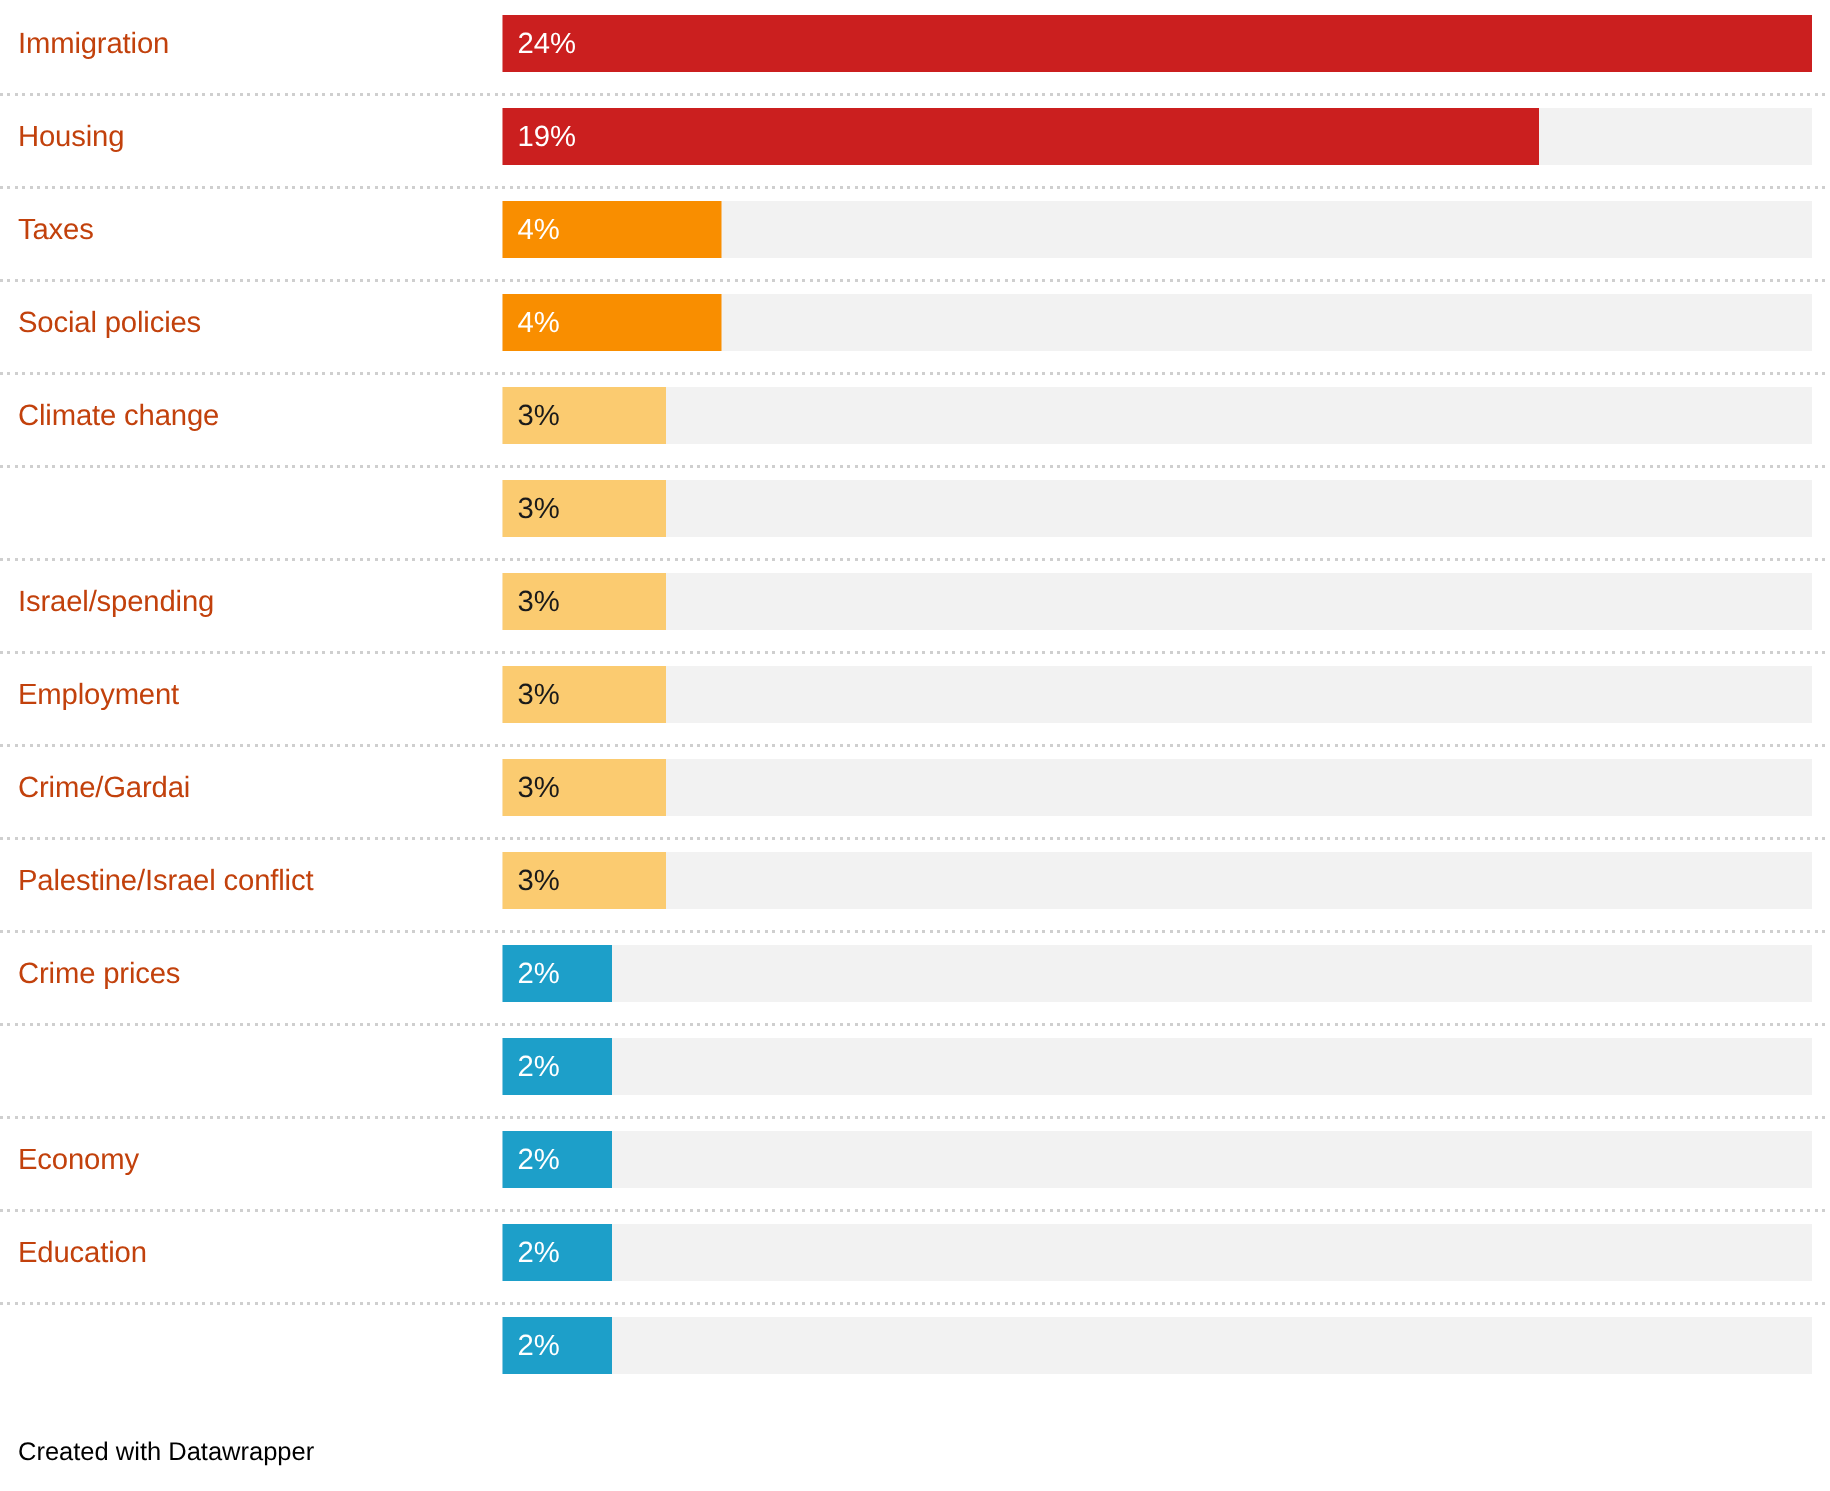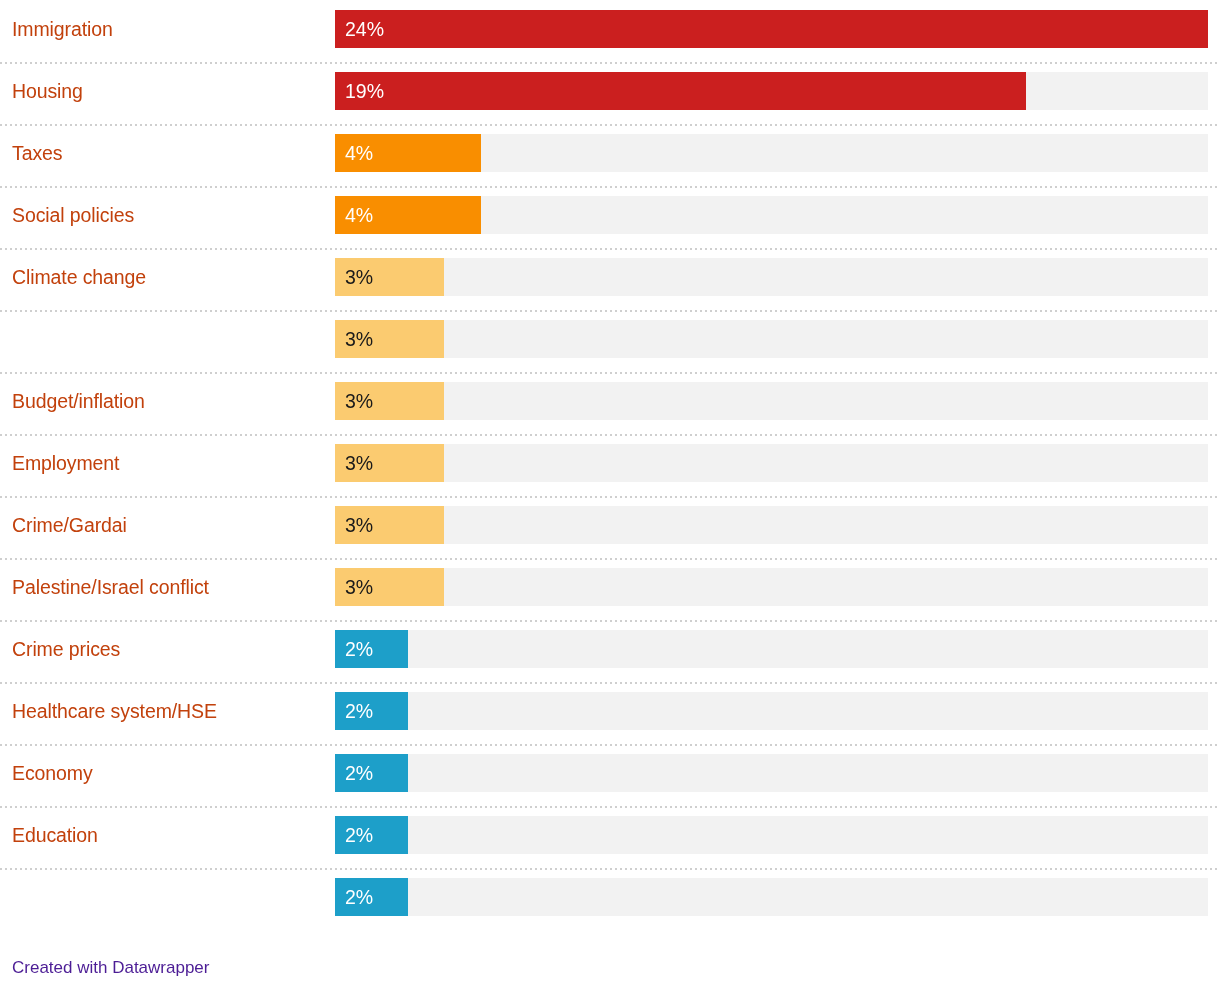--- a/index.html
+++ b/index.html
@@ -92,21 +92,21 @@
     white-space: nowrap;
   }
   .bar-value.light { color: #ffffff; }
   .bar-value.dark  { color: #1a1a1a; }
 
   .footer {
     position: absolute;
     left: 12px;
     top: 958px;
     font-size: 17px;
-    color: #4c1d95;
+    color: #000000;
     white-space: nowrap;
   }
 </style>
 </head>
 <body>
 
 <div id="chart">
   <div class="rows" id="rows">
       <div class="row">
         <div class="row-label">Immigration</div>
@@ -149,21 +149,21 @@
       </div>
       <div class="row">
         <div class="row-sep"></div>
         <div class="track">
           <div class="bar" style="width: 109px; background: rgb(251, 203, 112);"></div>
           <div class="bar-value dark">3%</div>
         </div>
       </div>
       <div class="row">
         <div class="row-sep"></div>
-        <div class="row-label">Budget/inflation</div>
+        <div class="row-label">Israel/spending</div>
         <div class="track">
           <div class="bar" style="width: 109px; background: rgb(251, 203, 112);"></div>
           <div class="bar-value dark">3%</div>
         </div>
       </div>
       <div class="row">
         <div class="row-sep"></div>
         <div class="row-label">Employment</div>
         <div class="track">
           <div class="bar" style="width: 109px; background: rgb(251, 203, 112);"></div>
@@ -189,21 +189,20 @@
       <div class="row">
         <div class="row-sep"></div>
         <div class="row-label">Crime prices</div>
         <div class="track">
           <div class="bar" style="width: 73px; background: rgb(29, 159, 201);"></div>
           <div class="bar-value light">2%</div>
         </div>
       </div>
       <div class="row">
         <div class="row-sep"></div>
-        <div class="row-label">Healthcare system/HSE</div>
         <div class="track">
           <div class="bar" style="width: 73px; background: rgb(29, 159, 201);"></div>
           <div class="bar-value light">2%</div>
         </div>
       </div>
       <div class="row">
         <div class="row-sep"></div>
         <div class="row-label">Economy</div>
         <div class="track">
           <div class="bar" style="width: 73px; background: rgb(29, 159, 201);"></div>

